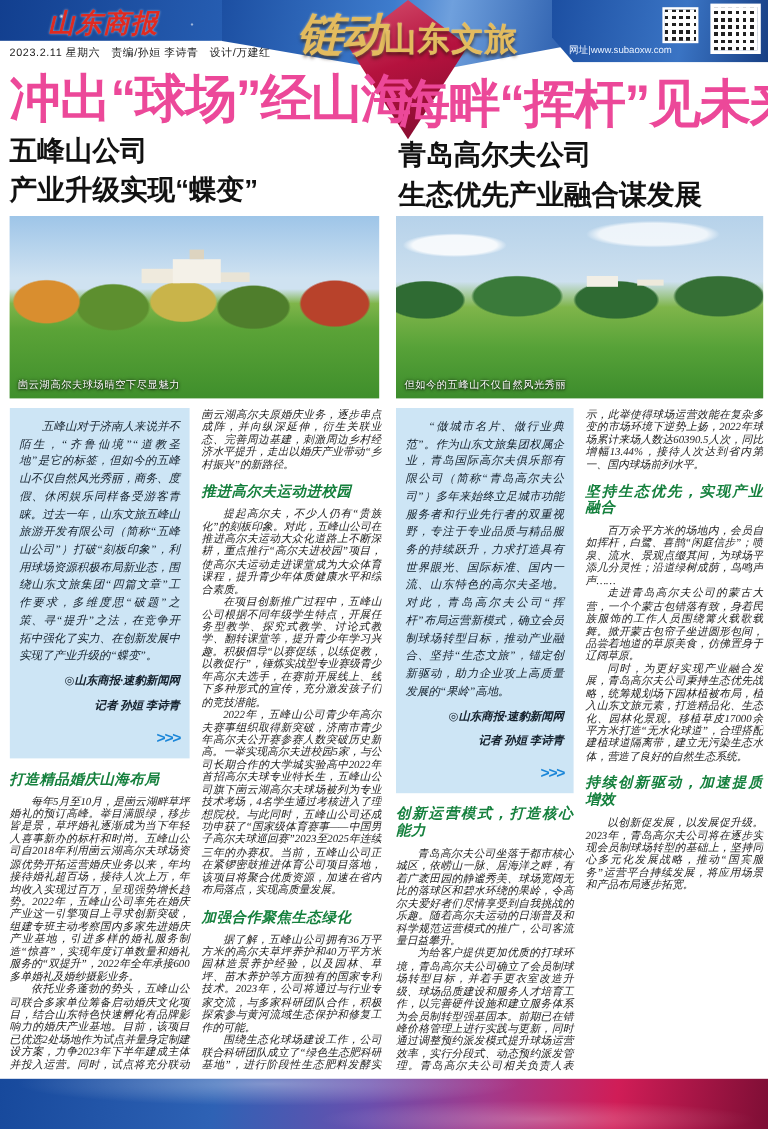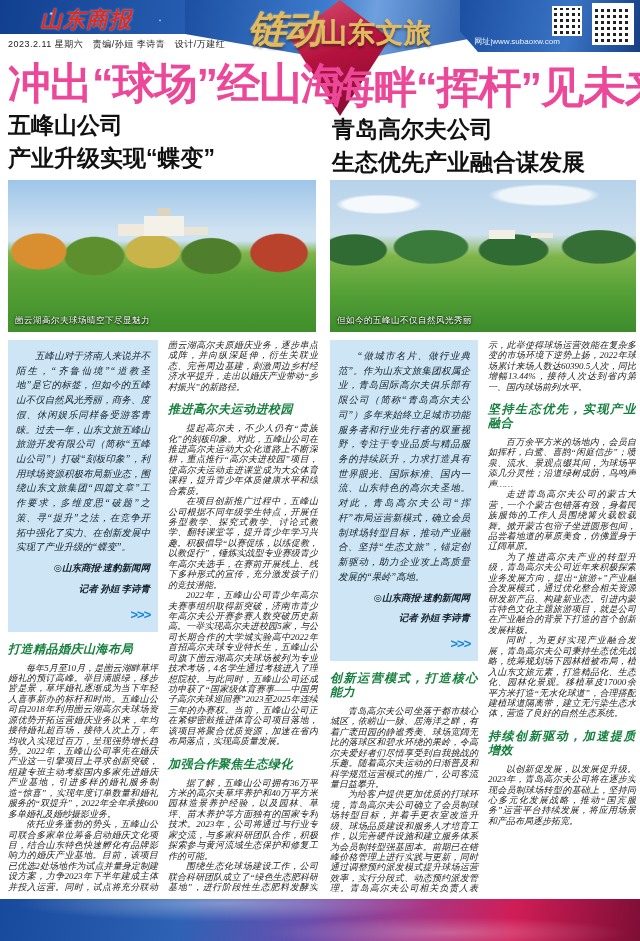--- a/index.html
+++ b/index.html
@@ -161,20 +161,19 @@
     <div class="byline">◎山东商报·速豹新闻网</div>
     <div class="byline">记者 孙姮 李诗青</div>
     <div class="more">&gt;&gt;&gt;</div>
   </div>
   <h3 class="sec-h">创新运营模式，打造核心能力</h3>
   <p class="body">青岛高尔夫公司坐落于都市核心城区，依崂山一脉、居海洋之畔，有着广袤田园的静谧秀美、球场宽阔无比的落球区和碧水环绕的果岭，令高尔夫爱好者们尽情享受到自我挑战的乐趣。随着高尔夫运动的日渐普及和科学规范运营模式的推广，公司客流量日益攀升。</p>
   <p class="body">为给客户提供更加优质的打球环境，青岛高尔夫公司确立了会员制球场转型目标，并着手更衣室改造升级、球场品质建设和服务人才培育工作，以完善硬件设施和建立服务体系为会员制转型强基固本。前期已在错峰价格管理上进行实践与更新，同时通过调整预约派发模式提升球场运营效率，实行分段式、动态预约派发管理。青岛高尔夫公司相关负责人表示，此举使得球场运营效能在复杂多变的市场环境下逆势上扬，2022年球场累计来场人数达60390.5人次，同比增幅13.44%，接待人次达到省内第一、国内球场前列水平。</p>
   <h3 class="sec-h">坚持生态优先，实现产业融合</h3>
   <p class="body">百万余平方米的场地内，会员自如挥杆，白鹭、喜鹊“闲庭信步”；喷泉、流水、景观点缀其间，为球场平添几分灵性；沿道绿树成荫，鸟鸣声声……</p>
   <p class="body">走进青岛高尔夫公司的蒙古大营，一个个蒙古包错落有致，身着民族服饰的工作人员围绕篝火载歌载舞。掀开蒙古包帘子坐进圆形包间，品尝着地道的草原美食，仿佛置身于辽阔草原。</p>
-  <p class="body">为了推进高尔夫产业的转型升级，青岛高尔夫公司近年来积极探索业务发展方向，提出“旅游+”产业融合发展模式，通过优化整合相关资源研发新产品、构建新业态。引进内蒙古特色文化主题旅游项目，就是公司在产业融合的背景下打造的首个创新发展样板。</p>
   <p class="body">同时，为更好实现产业融合发展，青岛高尔夫公司秉持生态优先战略，统筹规划场下园林植被布局，植入山东文旅元素，打造精品化、生态化、园林化景观。移植草皮17000余平方米打造“无水化球道”，合理搭配建植球道隔离带，建立无污染生态水体，营造了良好的自然生态系统。</p>
   <h3 class="sec-h">持续创新驱动，加速提质增效</h3>
   <p class="body">以创新促发展，以发展促升级。2023年，青岛高尔夫公司将在逐步实现会员制球场转型的基础上，坚持同心多元化发展战略，推动“国宾服务”运营平台持续发展，将应用场景和产品布局逐步拓宽。</p>
 
 </div>
 
 <div class="footer-strip"></div>
 
 </body></html>

